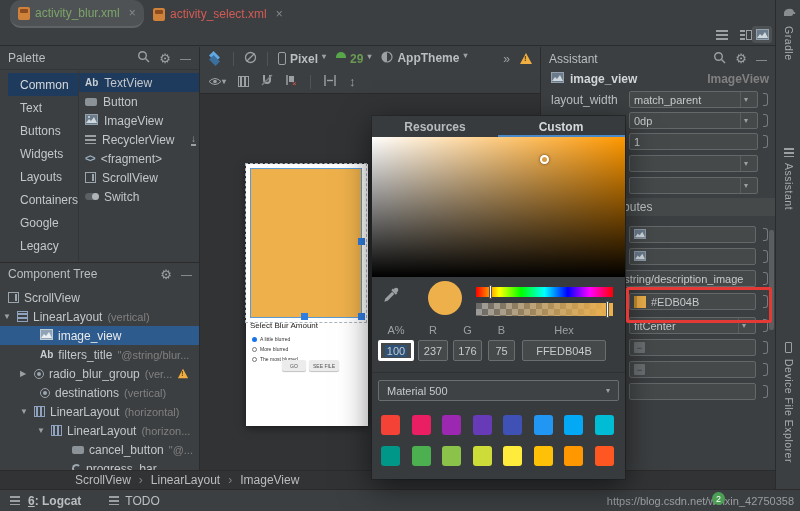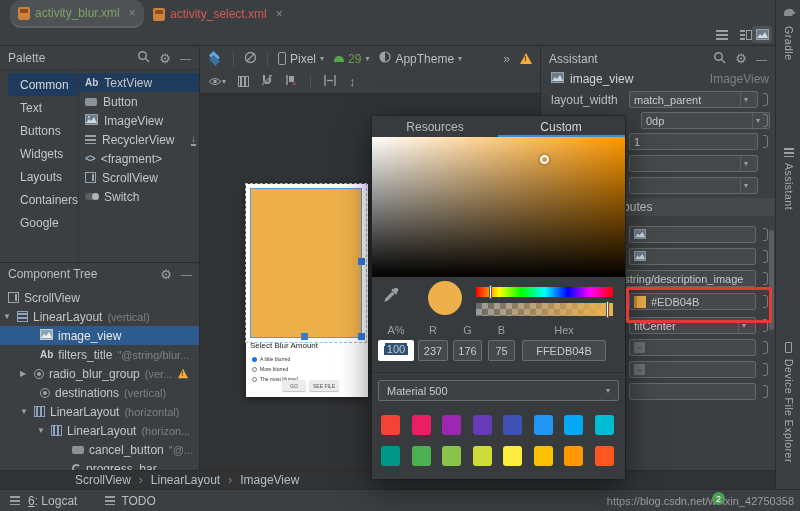--- a/index.html
+++ b/index.html
@@ -1,20 +1,20 @@
 <!DOCTYPE html>
 <html><head>
 <meta charset="utf-8">
 <style>
   * { margin:0; padding:0; box-sizing:border-box; }
   body { background:#222; font-family:"Liberation Sans", sans-serif; }
   .root { position:relative; width:800px; height:511px; background:#3c3f41; overflow:hidden;
           color:#bbbec0; font-size:12px; font-family:"Liberation Sans", sans-serif; }
   .ab { position:absolute; }
-  .flex { display:flex; align-items:center; }
+  .flex { display:flex; align-items:flex-start;font-weight:bold; }
   .vtext { writing-mode:vertical-rl; letter-spacing:.5px; }
 
   
   .tabbar { left:0; top:0; width:775px; height:46px; border-bottom:1px solid #2b2b2b; background:#3c3f41; }
   .tab { position:absolute; top:0; height:28px; display:flex; align-items:center; gap:5px; padding:0 8px; cursor:default;border-radius:11px; }
   .tab.sel { background:#4e5254; border-bottom:2px solid #5f6365; }
   .ficon { width:12px; height:13px; border-radius:2px; background:#d0813a; position:relative; flex:none; }
   .ficon i { position:absolute; left:2px; top:2px; width:8px; height:4px; background:#8c4c1d; border-radius:1px; }
   .tclose { color:#868a8d; font-size:12px; margin-left:4px; }
 
@@ -63,21 +63,21 @@
   .dtb { display:flex; align-items:center; gap:10px; padding:0 8px; }
   .vsep { width:1px; height:14px; background:#515456; }
   .chev { color:#9da0a2; font-size:8px; }
   .layers { position:relative; width:15px; height:13px; flex:none; }
   .layers i { position:absolute; left:2px; width:9px; height:9px; transform:rotate(45deg) scale(1,.7); }
   .phone-ic { width:8px; height:13px; border:1px solid #9da0a2; border-radius:2px; flex:none; }
   .droid { width:10px; height:6px; background:#57a64a; border-radius:5px 5px 0 0; flex:none; }
 
   
   .surface { left:200px; top:94px; width:340px; height:376px; background:#313335; }
-  .phone { left:246px; top:184px; width:122px; height:213px; background:#ffffff; box-shadow:0 2px 8px rgba(0,0,0,.5); }
+  .phone { left:246px; top:164px; width:122px; height:262px; background:#ffffff; box-shadow:0 2px 8px rgba(0,0,0,.5); }
   .handle { position:absolute; width:7px; height:7px; background:#2f7de1; }
   .pradio { display:flex; align-items:center; gap:3px; height:10px; }
   .pradio .dot { width:5px; height:5px; border-radius:50%; }
   .pbtn { position:absolute; height:11px; background:#ececec; border-radius:2px; font-size:5px; color:#555;
           display:flex; align-items:center; justify-content:center; box-shadow:0 1px 1px rgba(0,0,0,.25); }
 
   
   .crumbbar { left:0; top:470px; width:775px; height:19px; background:#313335; border-top:1px solid #2b2b2b; display:flex; align-items:center; gap:8px; padding-left:75px; }
   .statusbar { left:0; top:489px; width:800px; height:22px; border-top:1px solid #2b2b2b; background:#3c3f41; display:flex; align-items:center; }
 
@@ -180,20 +180,23 @@
         </div>
       <div class="cat">
           <span>Layouts</span>
         </div>
       <div class="cat">
           <span>Containers</span>
         </div>
       <div class="cat">
           <span>Google</span>
         </div>
+      <div class="cat">
+          <span>Legacy</span>
+        </div>
     </div>
     <div class="ab" style="left:78px;top:24px;width:1px;height:191px;background:#333638;"></div>
 
     <div class="ab" style="left:79px;top:26px;width:121px;">
       <div class="pcomp sel">
         <span class="ic-ab">Ab</span>
         <span>TextView</span>
         </div>
       <div class="pcomp">
         <span class="ic-btn"></span>
@@ -420,21 +423,21 @@
           </svg></span>
       <span style="color:#d3d6d8;">image_view</span>
       <span style="margin-left:auto;color:#808080;">ImageView</span>
     </div>
     <div class="ab" style="left:10px;top:46px;color:#bfc3c5;">layout_width</div>
     <div class="dd" style="left:88px;top:44px;width:129px;">
       <span>match_parent</span>
         <span class="arr">▾</span>
       </div>
     <span class="brk" style="left:222px;top:46px;"></span>
-    <div class="dd" style="left:88px;top:65px;width:129px;margin-left:12px;">
+    <div class="dd" style="left:88px;top:65px;width:129px;">
       <span>0dp</span>
         <span class="arr">▾</span>
       </div>
     <span class="brk" style="left:222px;top:67px;"></span>
     <div class="inp" style="left:88px;top:86px;width:129px;">
       <span>1</span>
       </div>
     <span class="brk" style="left:222px;top:88px;"></span>
     <div class="dd" style="left:88px;top:108px;width:129px;">
       <span></span>
@@ -517,21 +520,21 @@
         <i></i>
       <span class="smark" style="left:130px;height:17px;"></span>
       </div>
 
     <span class="clab" style="left:6px;top:208px;width:36px;">A%</span>
     <span class="clab" style="left:46px;top:208px;width:30px;">R</span>
     <span class="clab" style="left:81px;top:208px;width:29px;">G</span>
     <span class="clab" style="left:116px;top:208px;width:27px;">B</span>
     <span class="clab" style="left:150px;top:208px;width:84px;">Hex</span>
 
-    <div class="cin" style="left:6px;top:224px;width:36px;border:6px solid #ffffff;align-items:flex-end;">
+    <div class="cin" style="left:6px;top:224px;width:36px;border:3px solid #ffffff;">
         <span style="background:#2d5177;padding:0 2px;">100</span>
       </div>
     <div class="cin" style="left:46px;top:224px;width:30px;">
         <span>237</span>
       </div>
     <div class="cin" style="left:81px;top:224px;width:29px;">
         <span>176</span>
       </div>
     <div class="cin" style="left:116px;top:224px;width:27px;">
         <span>75</span>

